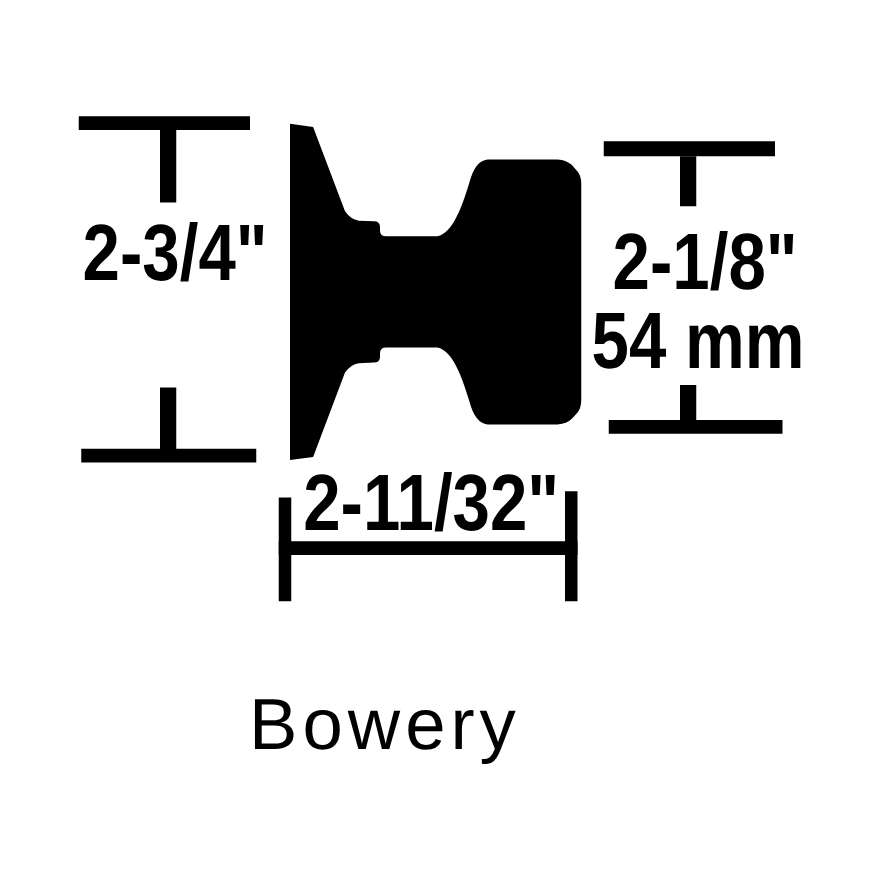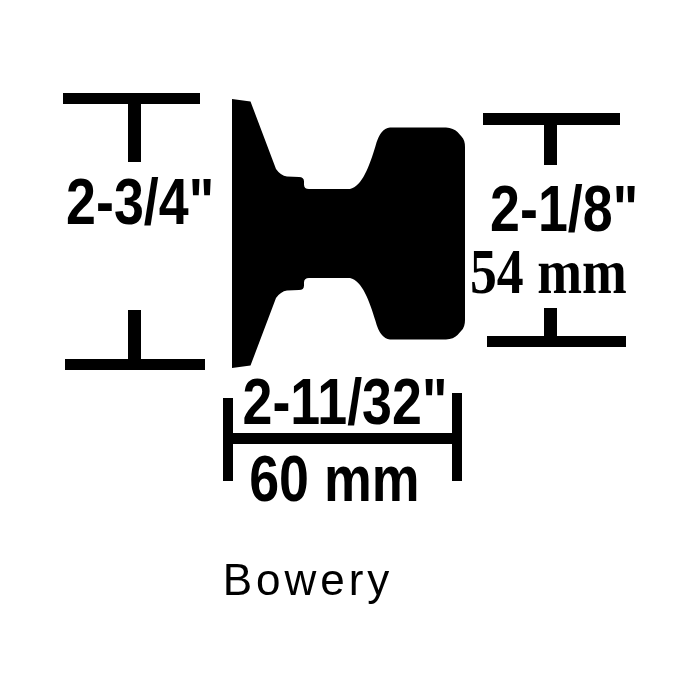--- a/index.html
+++ b/index.html
@@ -40,21 +40,21 @@
     transform: scaleX(0.84);
     transform-origin: 50% 50%;
   }
   .product-name {
     position: absolute;
     left: 158px;
     top: 547px;
     width: 300px;
     text-align: center;
     font-weight: normal;
-    font-size: 44px;
+    font-size: 58px;
     line-height: 66px;
     letter-spacing: 4px;
     color: var(--ink);
     white-space: nowrap;
   }
   .knob-svg {
     position: absolute;
     left: 225px;
     top: 90px;
     width: 245px;
@@ -115,32 +115,29 @@
   </div>
 
   <div class="tick" style="left:483px; top:113px; width:137px; height:12px;"></div>
   <div class="tick" style="left:544px; top:125px; width:13px;  height:40px;"></div>
   <div class="tick" style="left:544px; top:308px; width:13px;  height:29px;"></div>
   <div class="tick" style="left:487px; top:336px; width:139px; height:11px;"></div>
 
   <div class="dim-text" style="left:444px; top:177px;">
     <span>2-1/8"</span>
   </div>
-  <div class="dim-text" style="left:428px; top:240px;font-family:Liberation Serif, serif;">
+  <div class="dim-text" style="left:438px; top:240px;">
     <span>54 mm</span>
   </div>
 
   <div class="tick" style="left:223px; top:398px; width:10px;  height:83px;"></div>
   <div class="tick" style="left:452px; top:393px; width:10px;  height:88px;"></div>
   <div class="tick" style="left:223px; top:433px; width:239px; height:11px;"></div>
 
   <div class="dim-text" style="left:223px; top:370px;">
     <span>2-11/32"</span>
   </div>
-  <div class="dim-text" style="left:214px; top:447px;">
-    <span>60 mm</span>
-  </div>
 
   <div class="product-name">
     <span>Bowery</span>
   </div>
 
 </div>
 
 </body></html>

